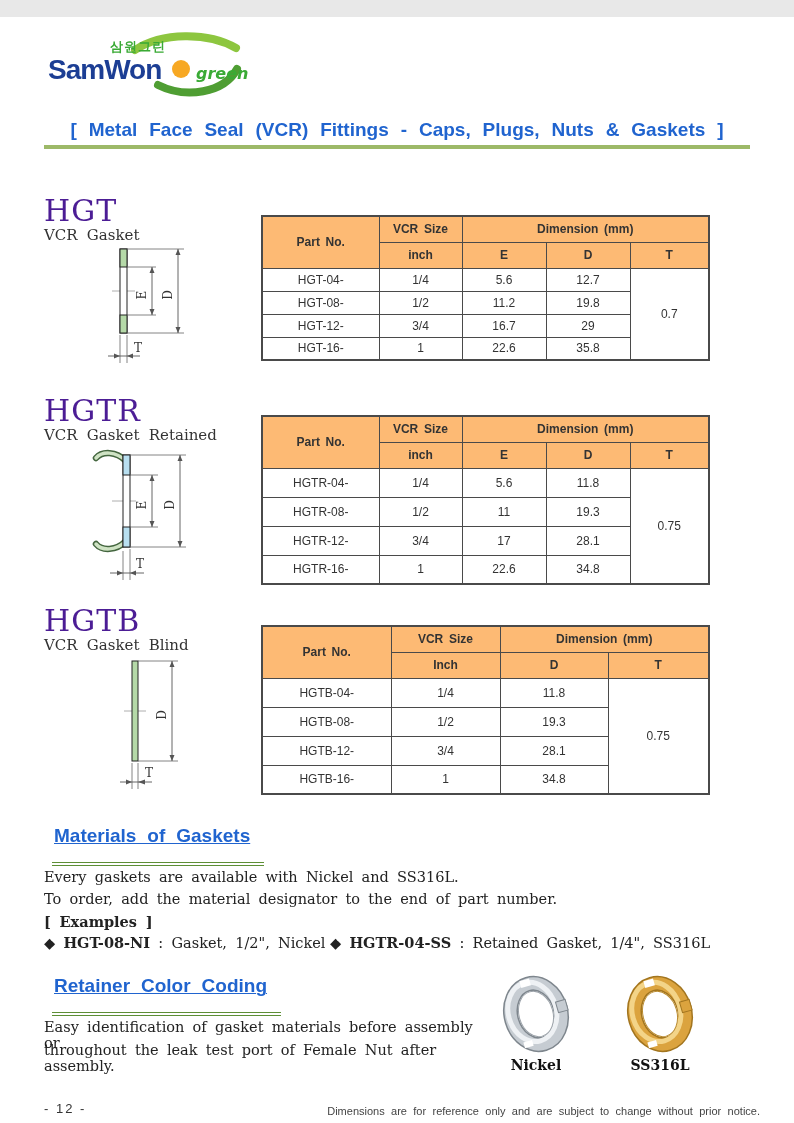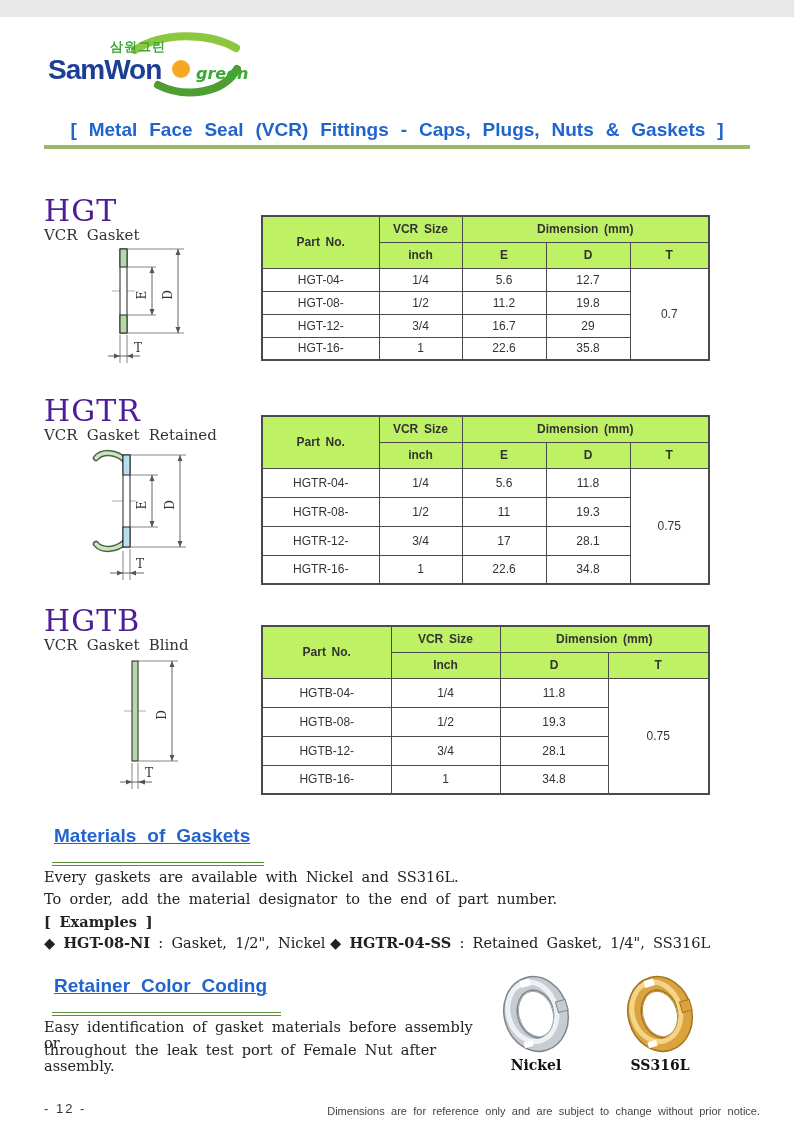--- a/index.html
+++ b/index.html
@@ -29,21 +29,21 @@
     font-family:"DejaVu Serif", serif; font-size:15px; word-spacing:0.3em;
   }
   
   .spec-table {
     position:absolute; left:261px; width:447px;
     border-collapse:collapse; table-layout:fixed;
     font-family:"Liberation Sans", sans-serif; font-size:12px; color:#333;
     text-align:center; border:2px solid #4a4a4a;
   }
   .spec-table th, .spec-table td { border:1px solid #4a4a4a; padding:0; }
-  .spec-table th { background:#bef264; font-weight:bold; color:#333; word-spacing:0.2em; }
+  .spec-table th { background:#fdba74; font-weight:bold; color:#333; word-spacing:0.2em; }
   .hgt-table tr.hdr { height:26px; }
   .hgt-table tr.data { height:23px; }
   .big-table tr.hdr { height:26px; }
   .big-table tr.data { height:29px; }
   
   .diagram { position:absolute; }
   .dimtext { font-family:"DejaVu Serif", serif; font-size:12px; fill:#333; }
   
   .blue-head-wrap {
     position:absolute; left:52px; display:inline-block;

